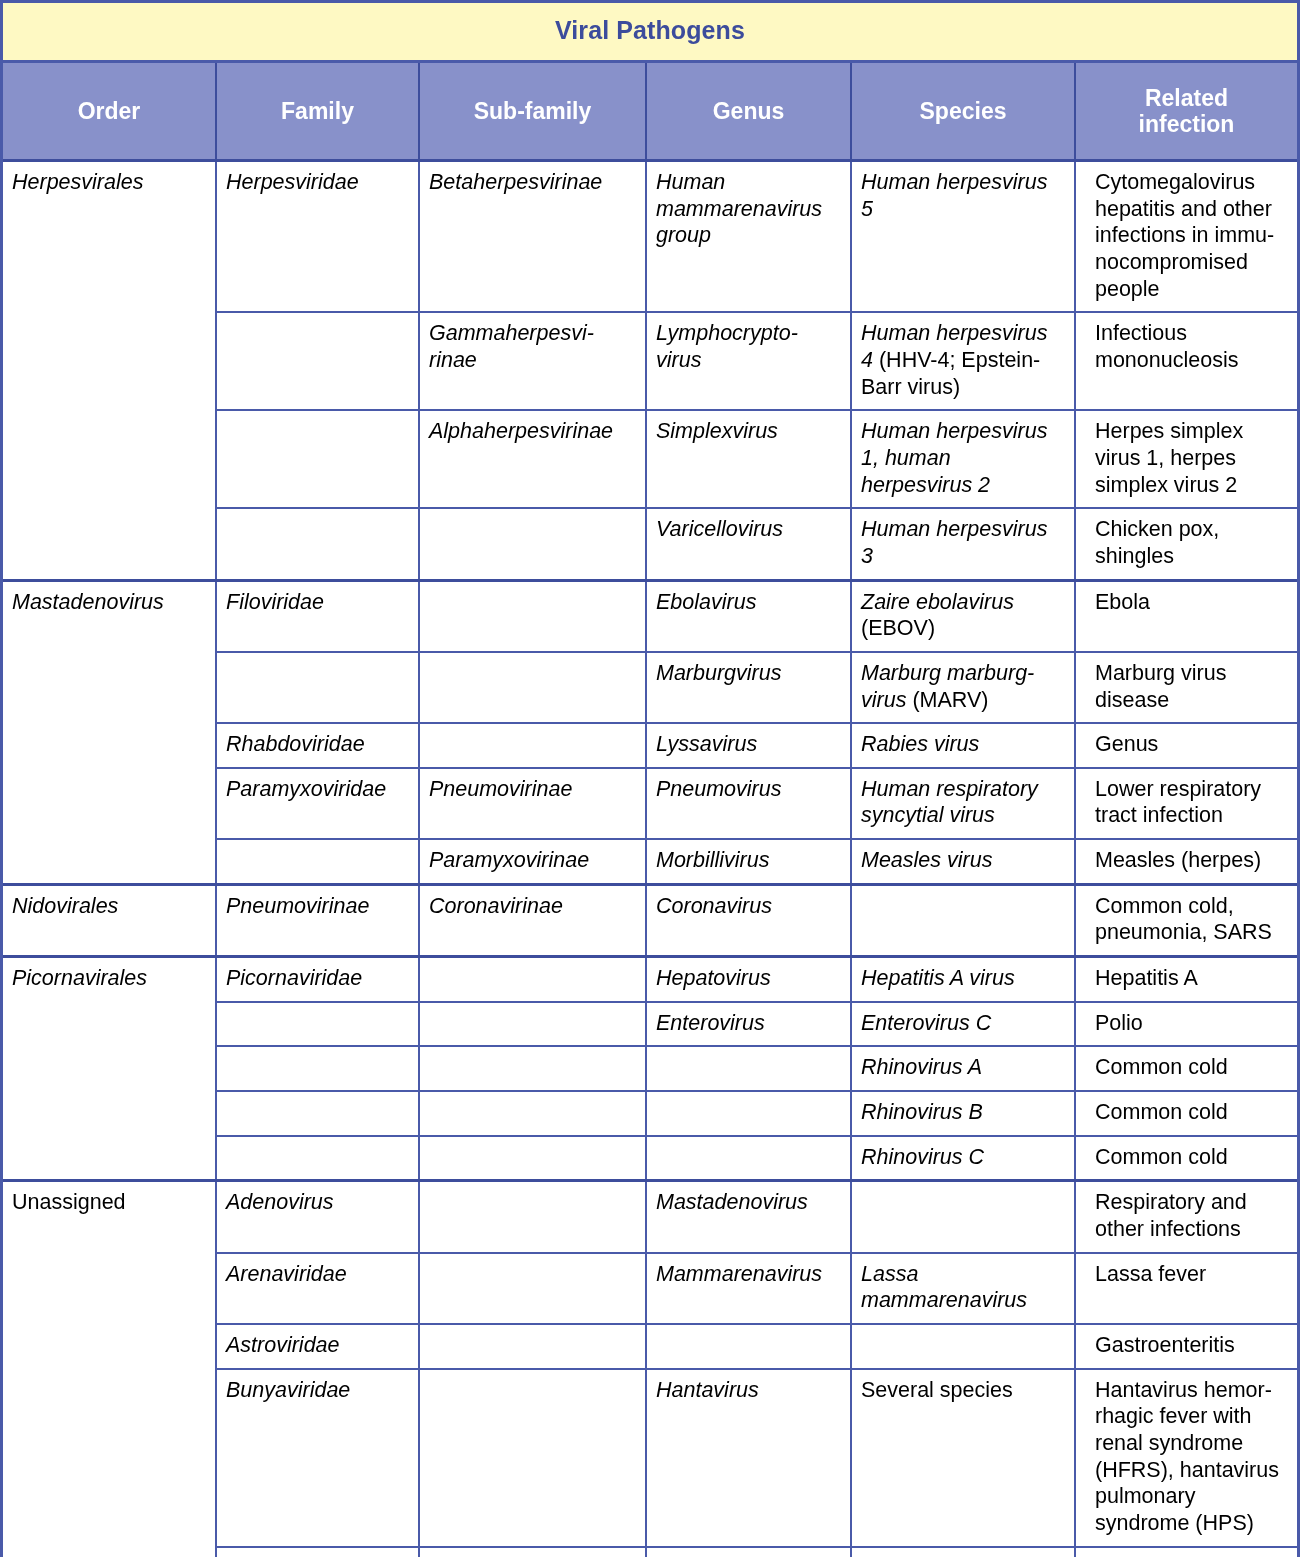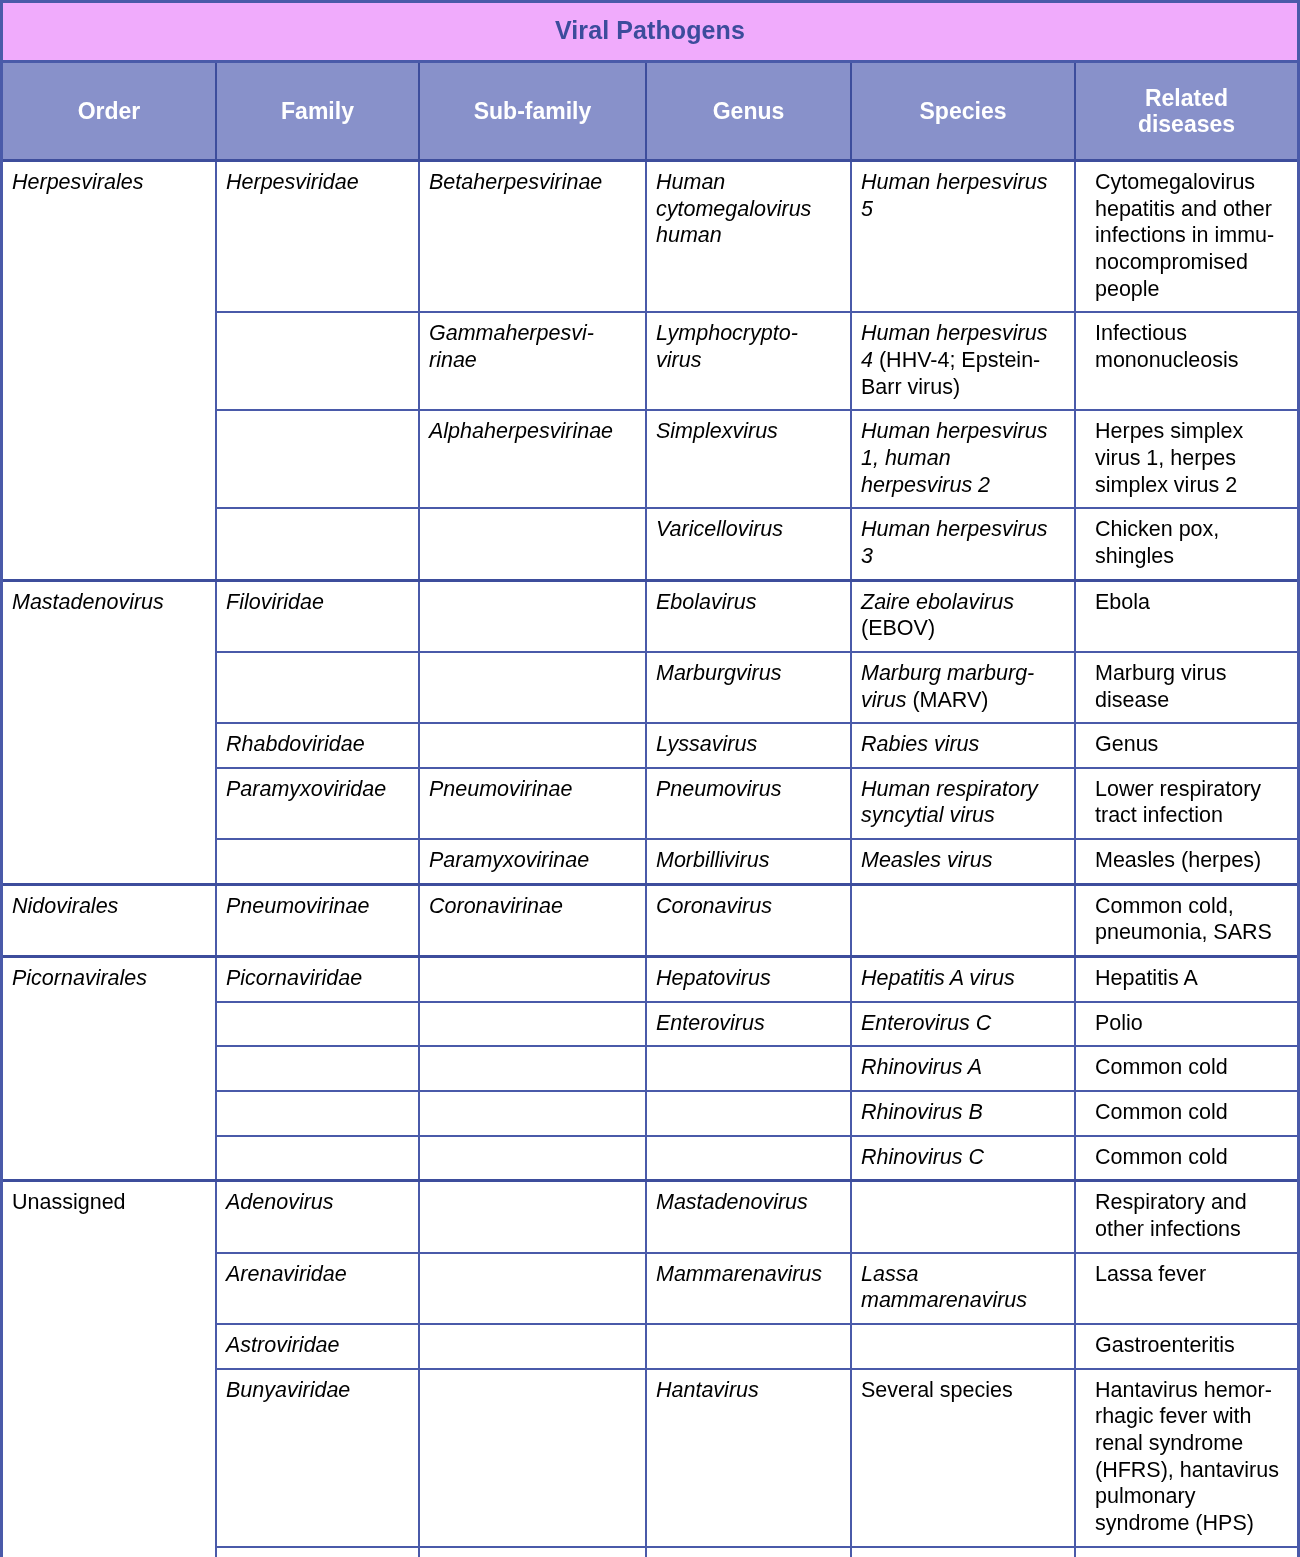--- a/index.html
+++ b/index.html
@@ -23,21 +23,21 @@
     border-collapse: collapse;
     width: 1294px;
     table-layout: fixed;
   }
   .title-cell {
     text-align: center;
     color: #3c4c9c;
     font-weight: bold;
     font-size: 25px;
     padding: 13px 4px 15px 4px;
-    background: #f0abfc;
+    background: #fef9c3;
     border-bottom: 3px solid #4a5aa9;
     letter-spacing: 0.1px;
   }
   thead th.col-head {
     background: #8891ca;
     color: #ffffff;
     font-weight: bold;
     font-size: 23px;
     text-align: center;
     vertical-align: middle;
@@ -89,30 +89,30 @@
         <th class="title-cell" colspan="6">Viral Pathogens</th>
       </tr>
       <tr class="head-row">
         <th class="col-head">Order</th>
         <th class="col-head">Family</th>
         <th class="col-head">Sub-family</th>
         <th class="col-head">Genus</th>
         <th class="col-head">Species</th>
         <th class="col-head">
           <span>Related</span><br>
-          <span>diseases</span>
+          <span>infection</span>
         </th>
       </tr>
     </thead>
     <tbody id="table-body">
         <tr class="group-start">
           <td class="cell order-cell ital" rowspan="4">Herpesvirales</td>
           <td class="cell ital">Herpesviridae</td>
           <td class="cell ital">Betaherpesvirinae</td>
-          <td class="cell ital">Human cytomegalovirus human</td>
+          <td class="cell ital">Human mammarenavirus group</td>
           <td class="cell"><span class="it">Human herpesvirus 5</span></td>
           <td class="cell roman">Cytomegalovirus hepatitis and other infections in immu-nocompromised people</td>
         </tr>
         <tr>
           <td class="cell ital"></td>
           <td class="cell ital">Gammaherpesvi-rinae</td>
           <td class="cell ital">Lymphocrypto-virus</td>
           <td class="cell"><span class="it">Human herpesvirus 4</span><span class="rm"> (HHV-4; Epstein-Barr virus)</span></td>
           <td class="cell roman">Infectious mononucleosis</td>
         </tr>

